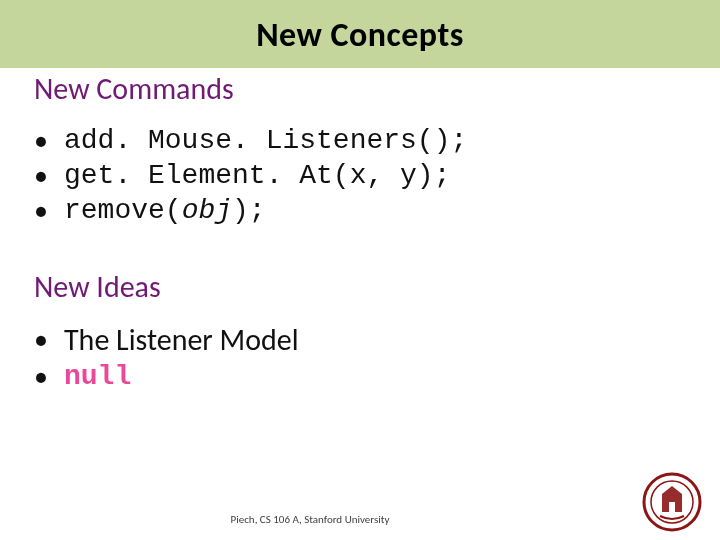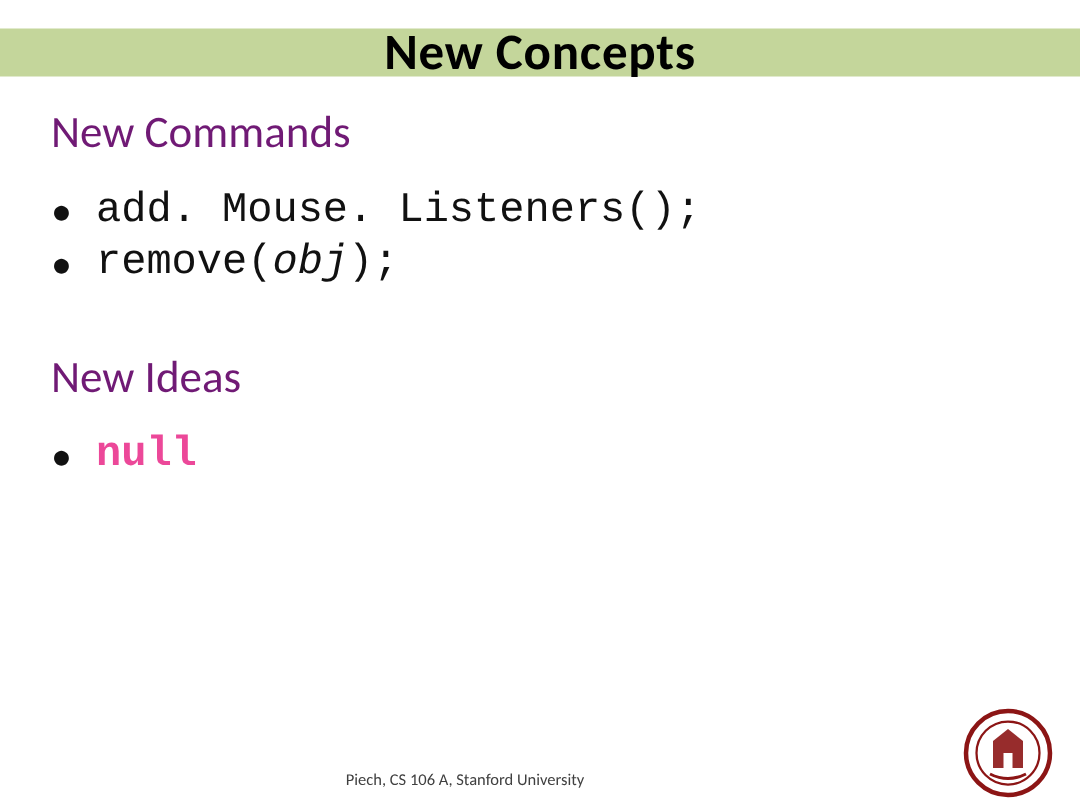--- a/index.html
+++ b/index.html
@@ -1,26 +1,25 @@
 <!DOCTYPE html>
 <html><head>
 <meta charset="utf-8">
 <style>
   * { margin: 0; padding: 0; box-sizing: border-box; }
   html, body { width: 720px; height: 540px; background: #fff; font-family: Calibri, Arial, sans-serif; overflow: hidden; }
   .slide { width: 720px; height: 540px; position: relative; }
   .title-bar {
     position: absolute;
     top: 0; left: 0;
-    width: 720px; height: 32px;
+    width: 720px; height: 68px;
     background: #c4d69b;
     display: flex;
     align-items: center;
     justify-content: center;
-    margin-top: 19px;
   }
   .title-bar h1 {
     font-size: 34px;
     font-weight: 700;
     color: #000;
     letter-spacing: 0.5px;
   }
   .content {
     position: absolute;
     top: 70px;
@@ -93,26 +92,32 @@
   </div>
 
   <div class="content">
 
     <div class="section-heading">New Commands</div>
     <ul class="bullets">
       <li>
         <span class="mono"><span>add. Mouse. Listeners()</span><span class="arg"></span><span>;</span></span>
       </li>
       <li>
+        <span class="mono"><span>get. Element. At(x, y)</span><span class="arg"></span><span>;</span></span>
+      </li>
+      <li>
         <span class="mono"><span>remove(</span><span class="arg">obj</span><span>);</span></span>
       </li>
     </ul>
 
     <div class="section-heading">New Ideas</div>
     <ul class="bullets">
+      <li>
+        <span>The Listener Model</span>
+      </li>
       <li>
         <span class="null-kw">null</span>
       </li>
     </ul>
 
   </div>
 
   <div class="footer">Piech, CS 106 A, Stanford University</div>
 
   <div class="seal">

